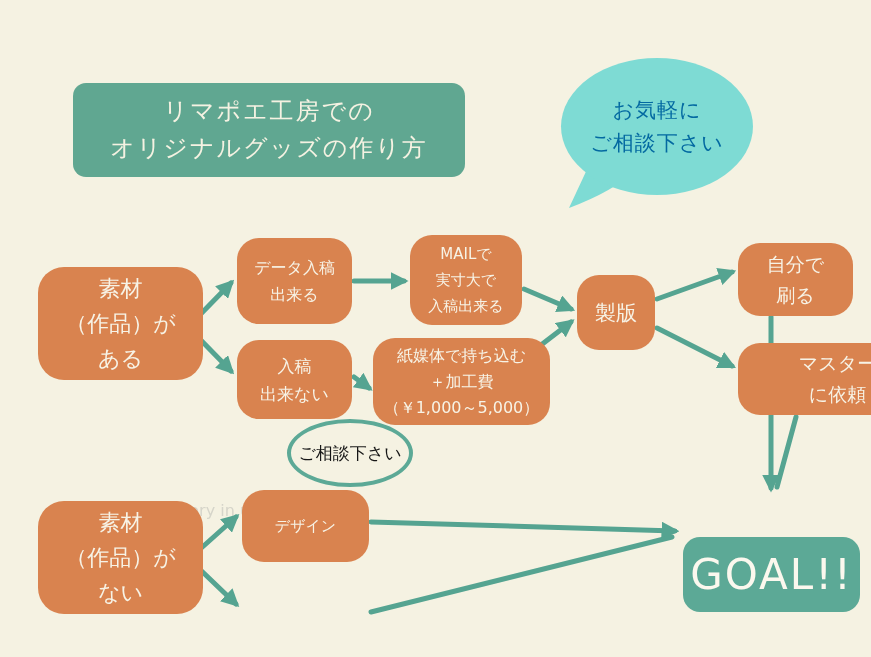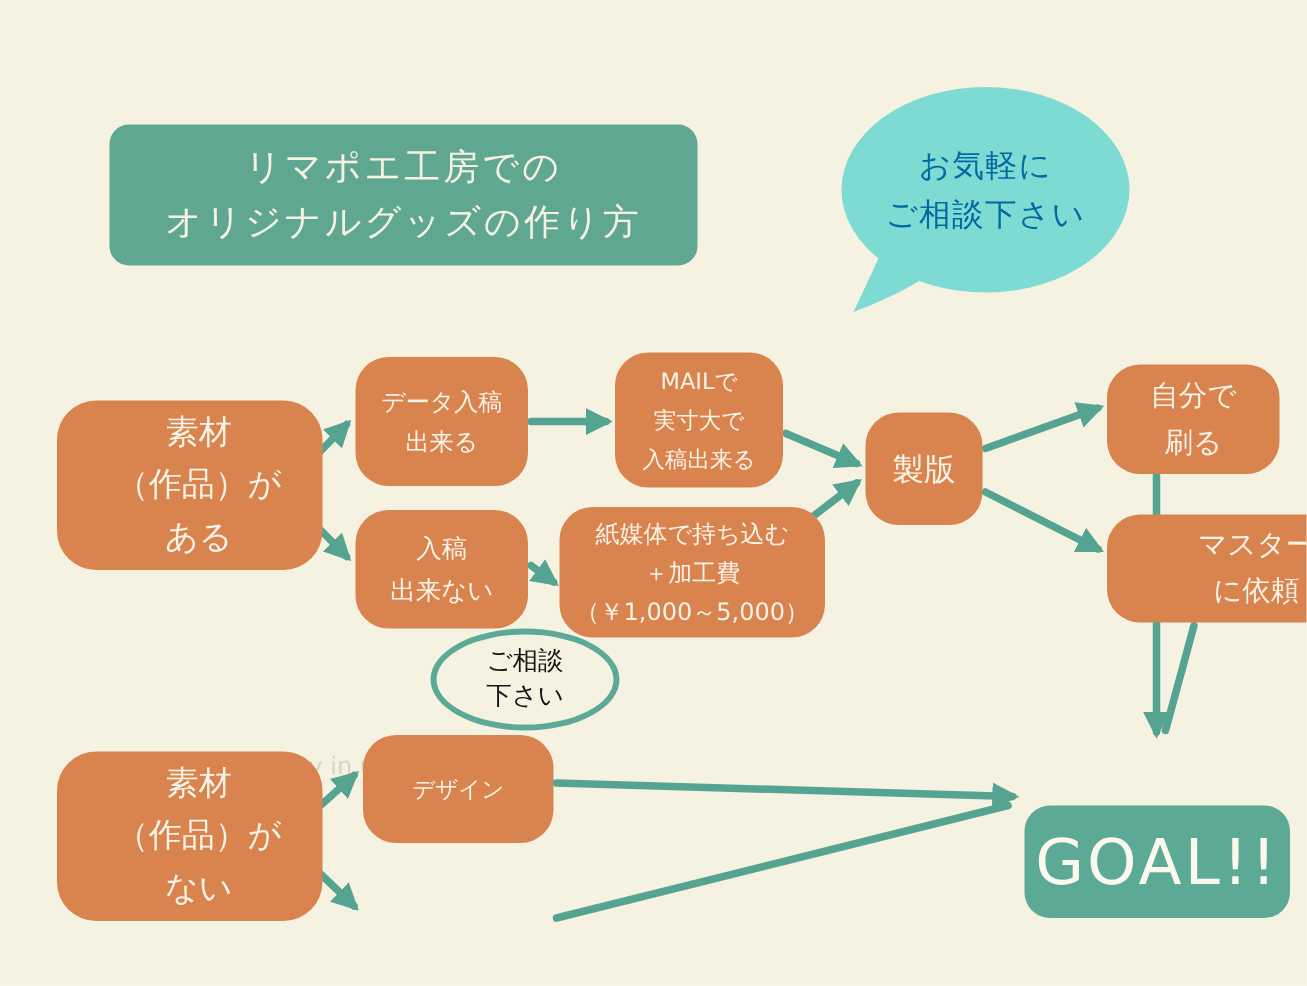--- a/index.html
+++ b/index.html
@@ -21,41 +21,41 @@
     left:73px;top:83px;width:392px;height:94px;
     background:#60a791;color:#f5f2e2;border-radius:13px;
     font-size:24px;line-height:37px;letter-spacing:2px;
   }
   .bubble{
     position:absolute;z-index:2;left:561px;top:58px;width:192px;height:137px;
     background:#7edbd4;border-radius:50%;
     display:flex;flex-direction:column;align-items:center;justify-content:center;
     color:#0369a1;font-size:21px;line-height:33px;text-align:center;letter-spacing:1px;
   }
-  .material{width:165px;height:113px;font-size:22px;line-height:35px;border-radius:26px;padding-left:12px;}
+  .material{width:165px;height:113px;font-size:22px;line-height:35px;border-radius:26px;}
   .material-yes{left:38px;top:267px;}
   .material-no{left:38px;top:501px;}
   .data-ok{left:237px;top:238px;width:115px;height:86px;font-size:16px;line-height:27px;}
   .mail{left:410px;top:235px;width:112px;height:90px;font-size:15px;line-height:26px;}
   .data-ng{left:237px;top:340px;width:115px;height:79px;font-size:17px;line-height:28px;}
   .paper{left:373px;top:338px;width:177px;height:87px;font-size:16px;line-height:26px;}
   .seihan{left:577px;top:275px;width:78px;height:75px;font-size:21px;}
   .self-print{left:738px;top:243px;width:115px;height:73px;font-size:19px;line-height:31px;}
   .master{left:738px;top:343px;width:115px;height:72px;font-size:19px;line-height:31px;padding-left:42px;}
   .design{left:242px;top:490px;width:127px;height:72px;font-size:15px;line-height:26px;}
   .tsunagu{left:243px;top:578px;width:126px;height:74px;font-size:17px;line-height:28px;letter-spacing:1px;}
   .goal{
     left:683px;top:495px;width:177px;height:75px;
     background:#5ca996;color:#fbf8ee;border-radius:17px;
     font-size:42px;letter-spacing:2px;margin-top:42px;
   }
   .consult-oval{
     position:absolute;z-index:2;left:287px;top:419px;width:118px;height:60px;
     border:4px solid #5ca996;border-radius:50%;
-    display:flex;flex-direction:column;align-items:center;justify-content:center;
+    display:flex;align-items:center;justify-content:center;
     color:#161616;font-size:17px;line-height:23px;text-align:center;
   }
   .watermark{
     position:absolute;z-index:0;left:183px;top:500px;
     color:#d6d5ca;font-size:16px;line-height:21px;
   }
 </style>
 </head>
 <body>
 

